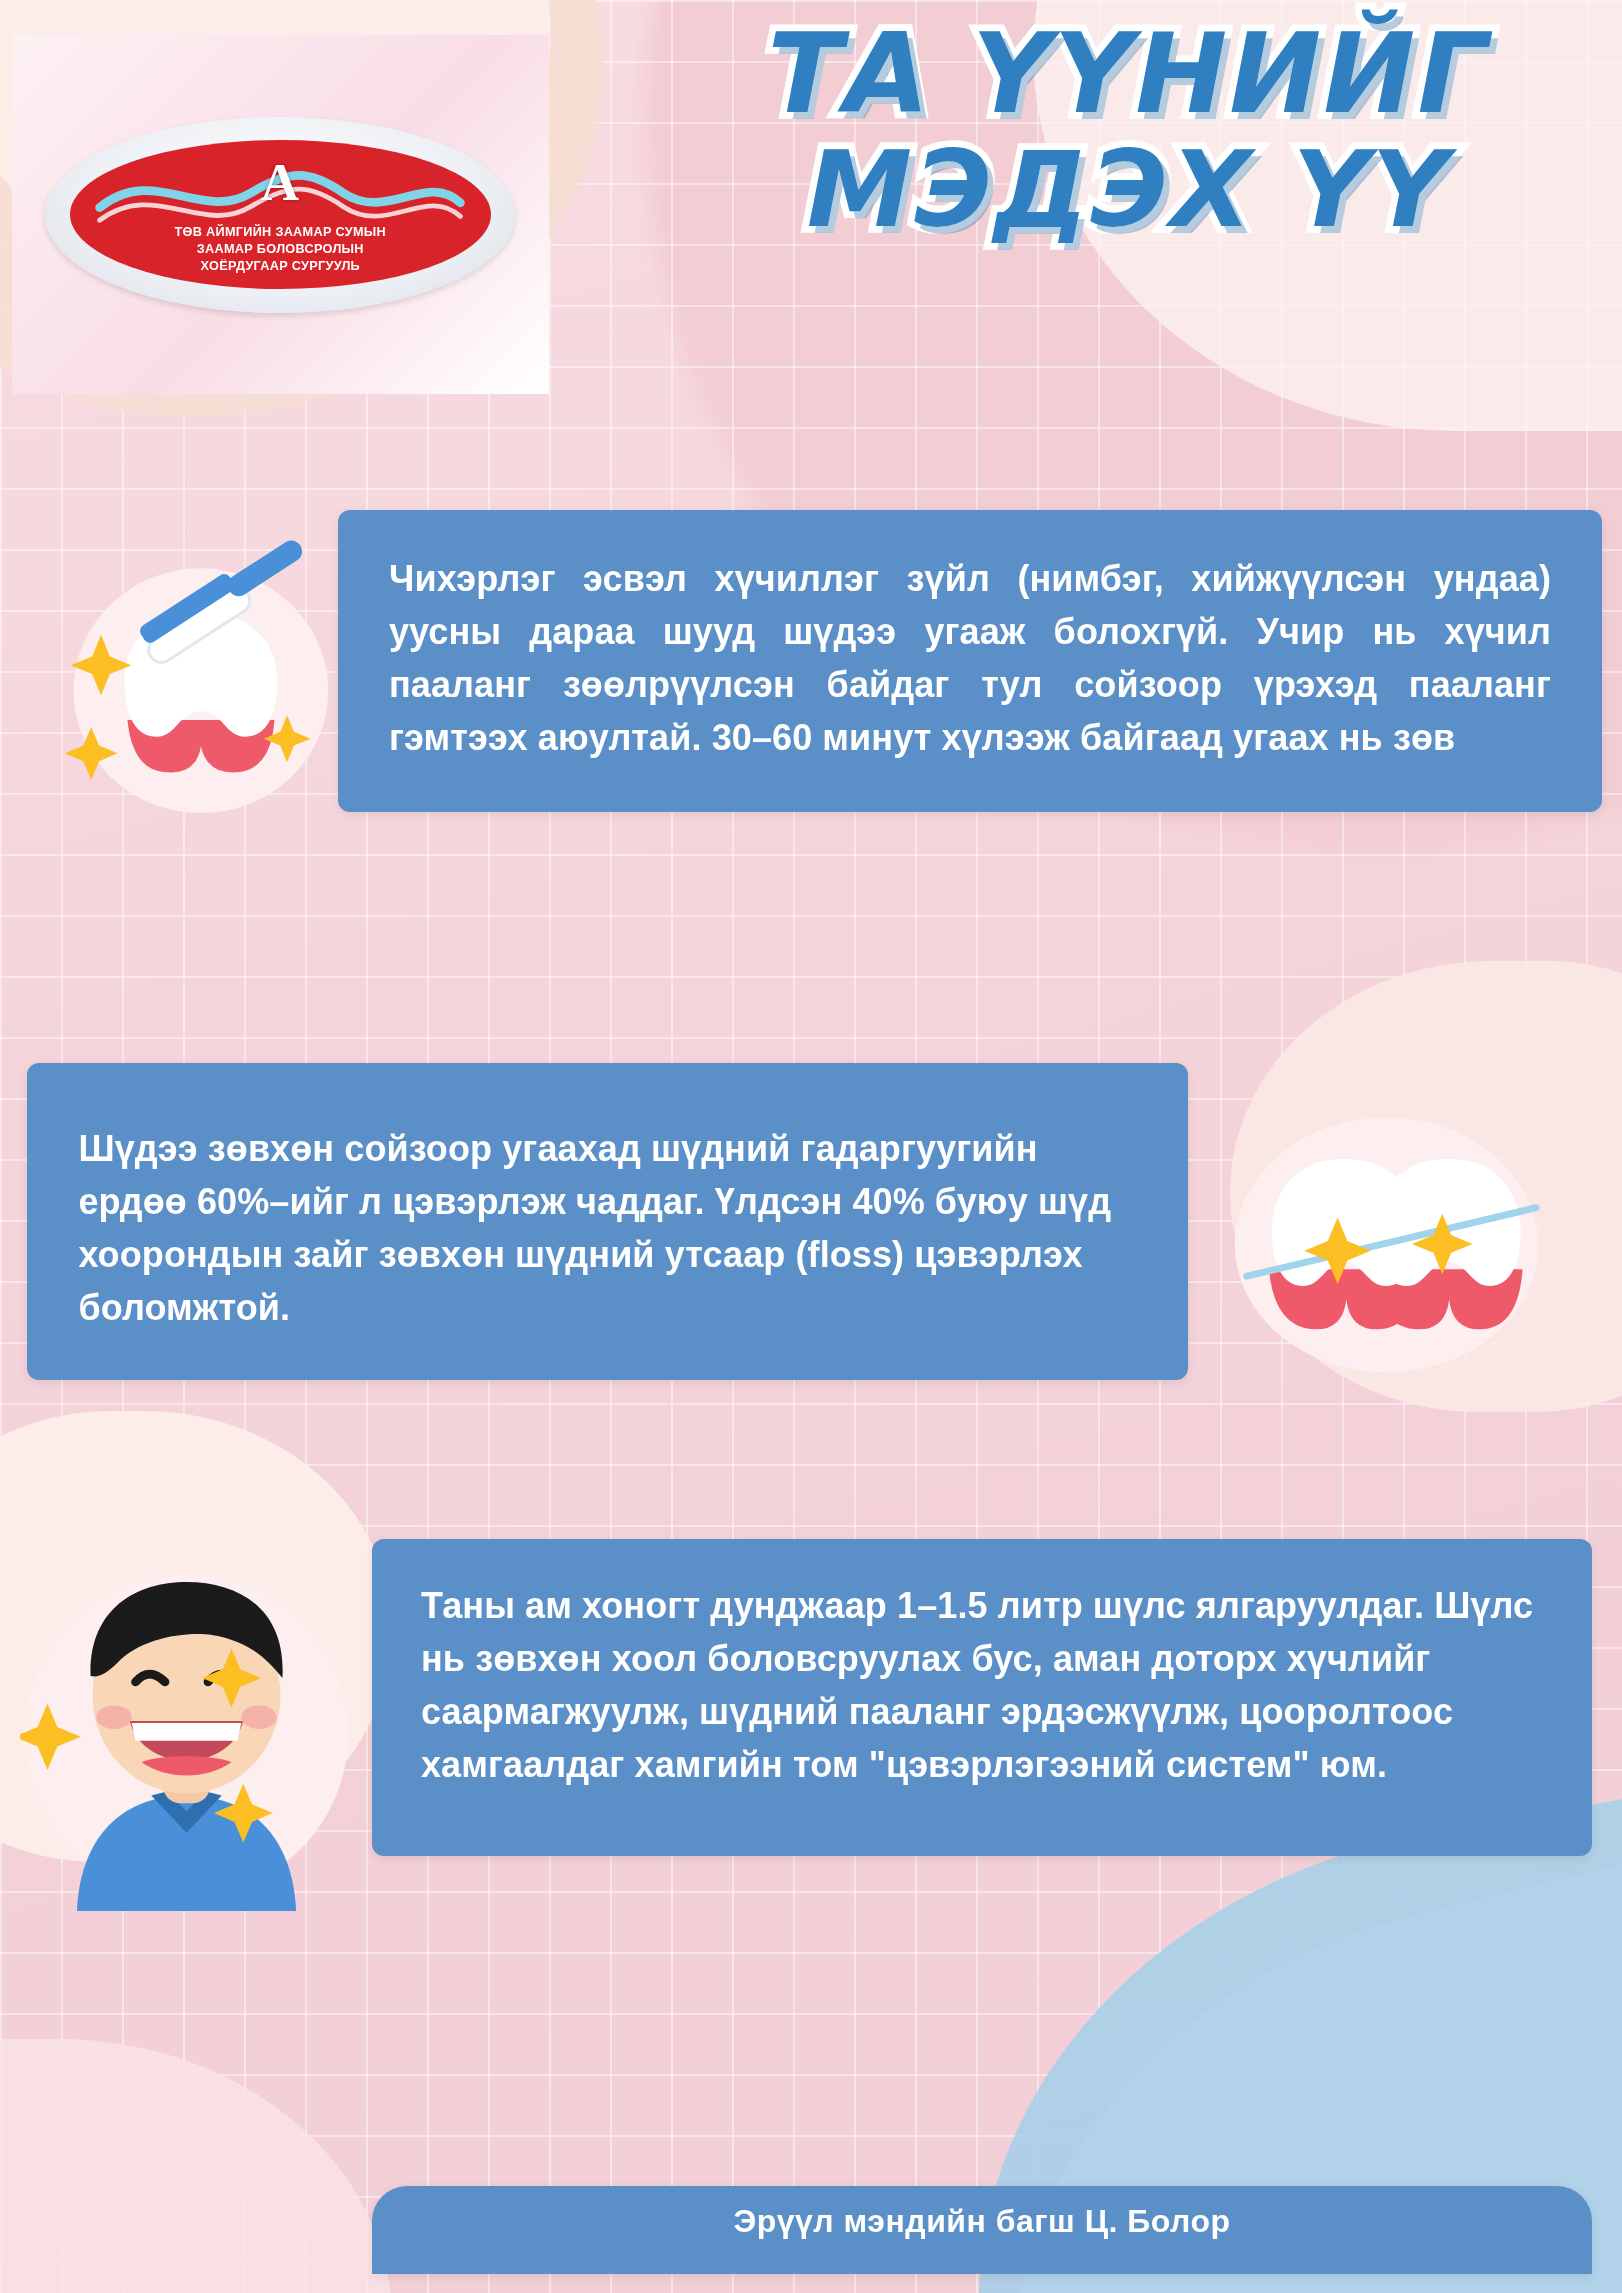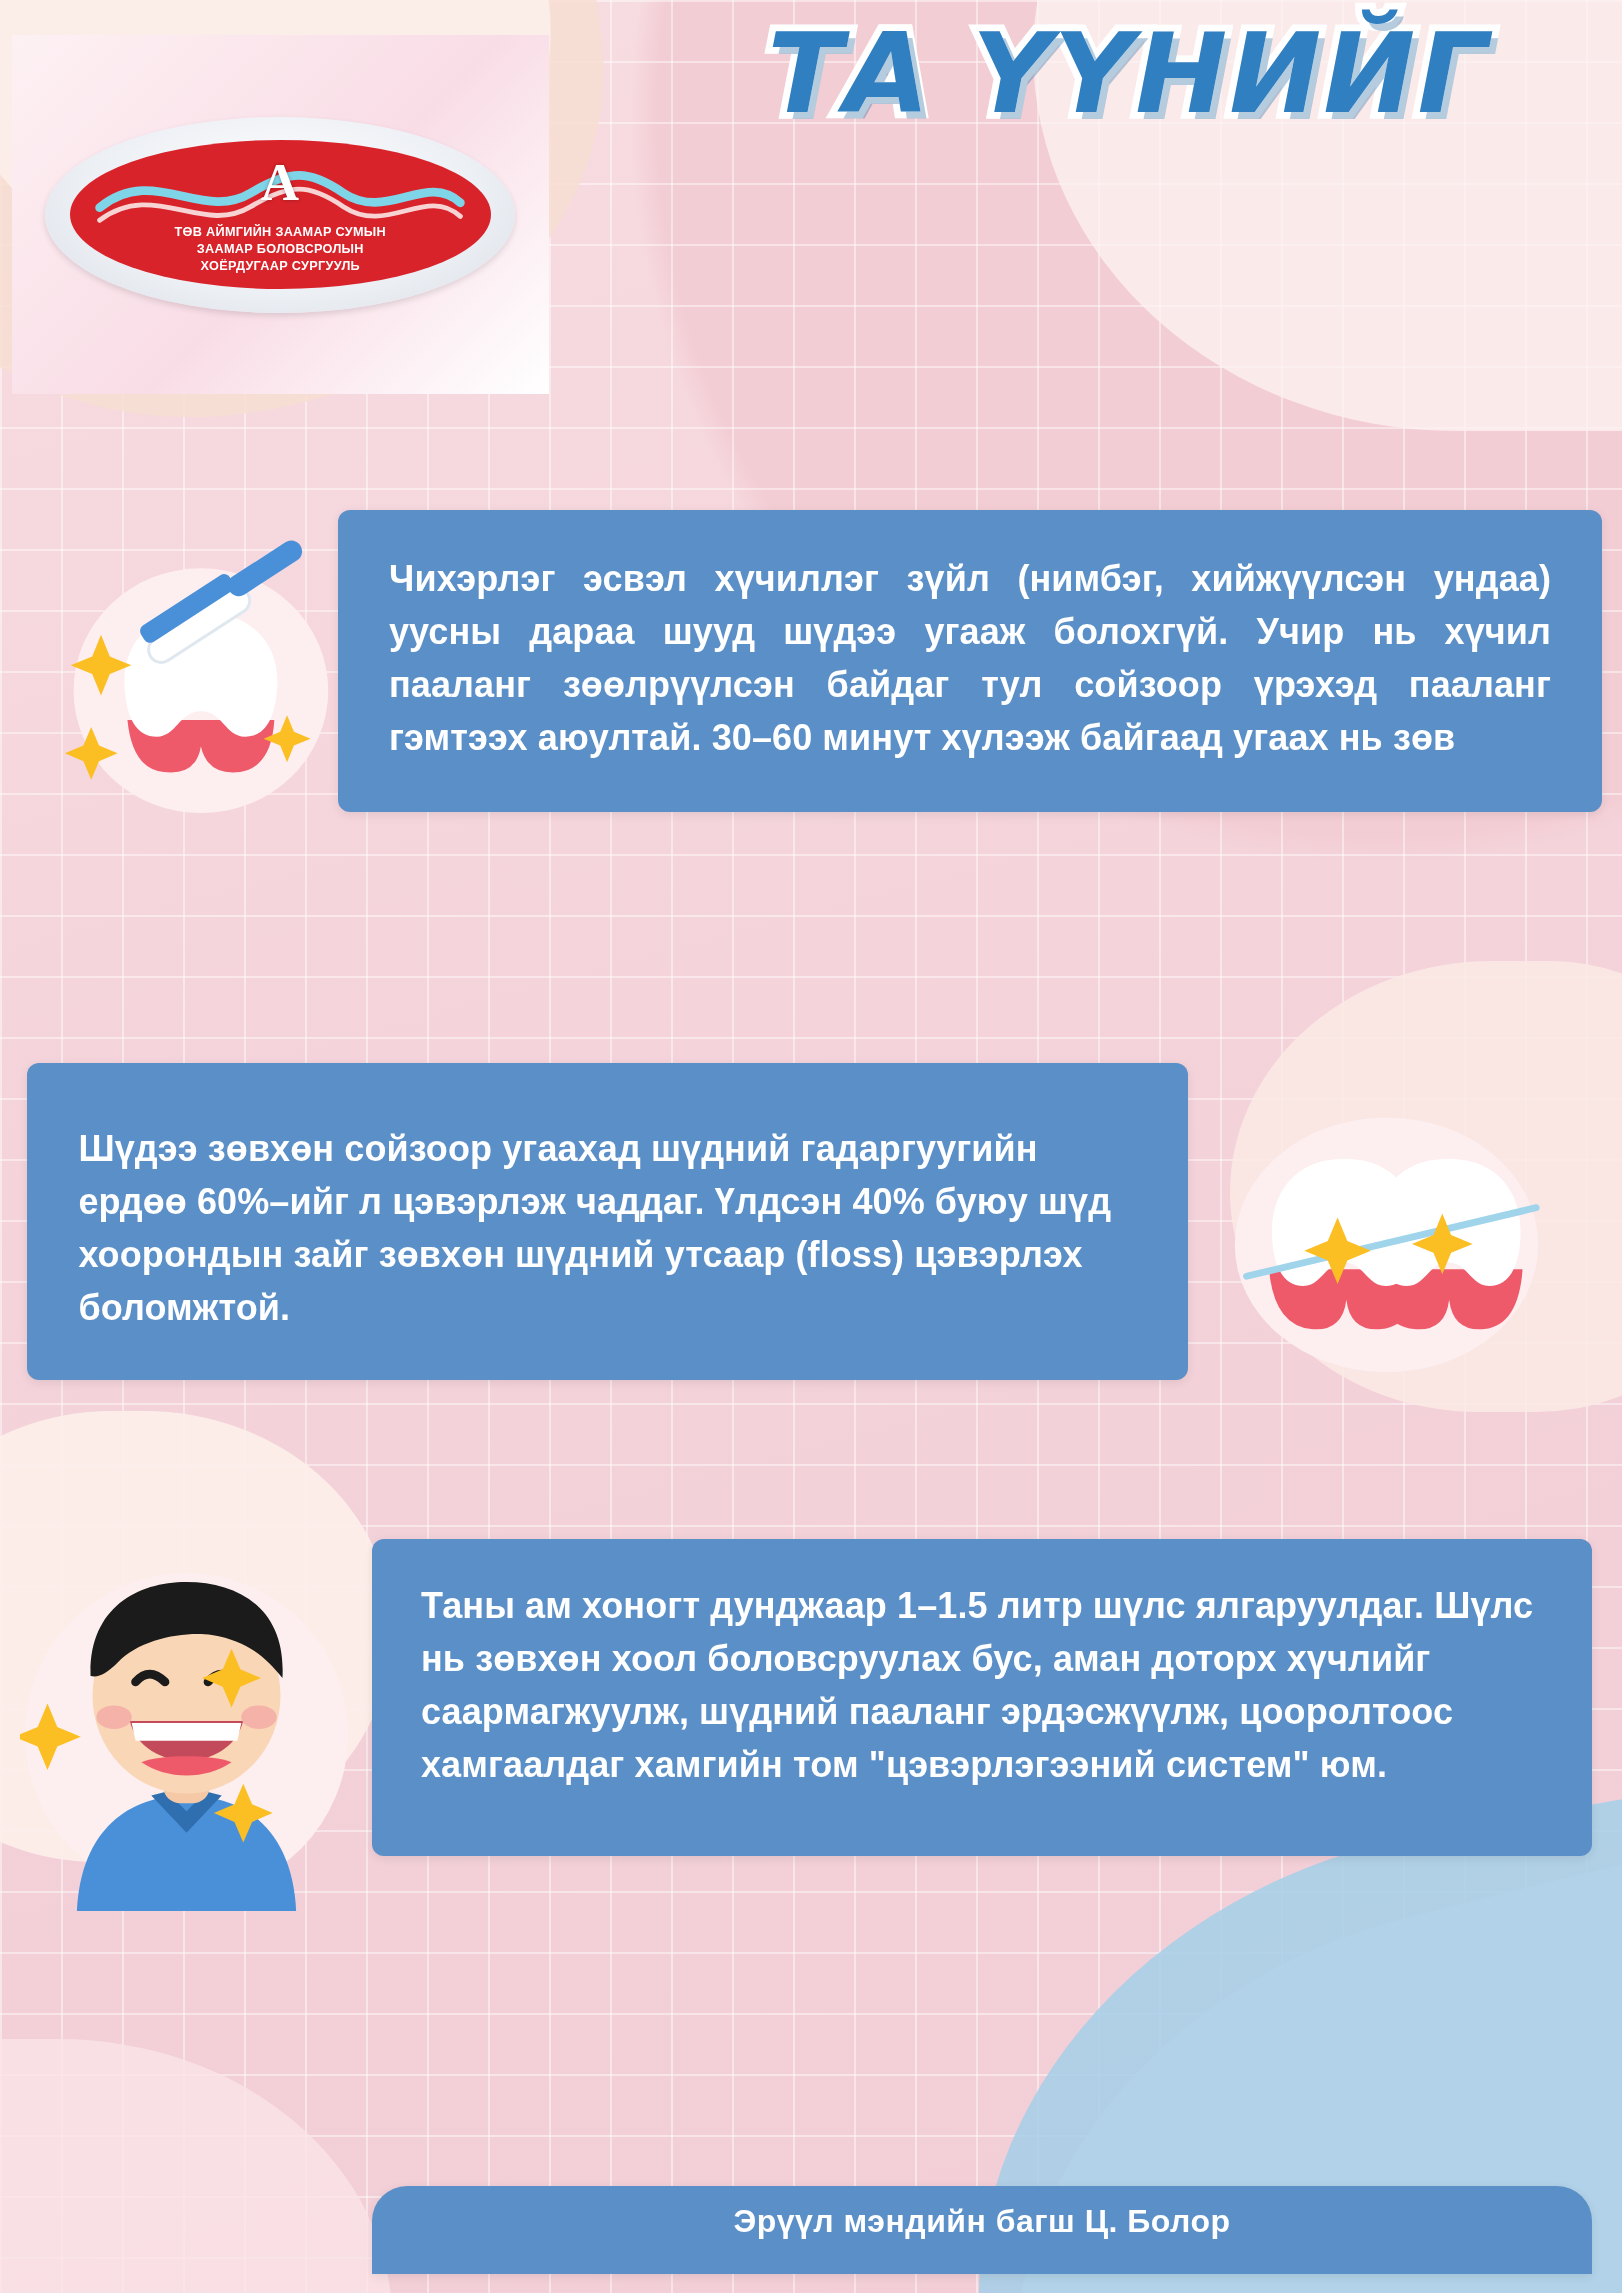--- a/index.html
+++ b/index.html
@@ -262,20 +262,21 @@
         <div>ТӨВ АЙМГИЙН ЗААМАР СУМЫН</div>
         <div>ЗААМАР БОЛОВСРОЛЫН</div>
         <div>ХОЁРДУГААР СУРГУУЛЬ</div>
       </div>
     </div>
   </div>
 </div>
 
 <div class="title-wrap">
   <div class="title-line l1">ТА ҮҮНИЙГ</div>
+  <div class="title-line l2">МЭДЭХ ҮҮ</div>
 </div>
 
 <svg class="illus" id="illus-brush" viewBox="0 0 290 320">
   <ellipse cx="150" cy="175" rx="130" ry="125" fill="#fdeff0"></ellipse>
 
   <path d="M75 205 Q80 255 112 258 Q145 262 150 232 Q157 262 190 258 Q222 253 225 205 Z" fill="#ef5a6b"></path>
 
   <path d="M150 95 C 95 95, 70 130, 72 170 C 74 205, 85 222, 105 222 C 125 222, 128 196, 150 196
            C 172 196, 175 222, 195 222 C 215 222, 226 205, 228 170 C 230 130, 205 95, 150 95 Z" fill="#ffffff"></path>
 

